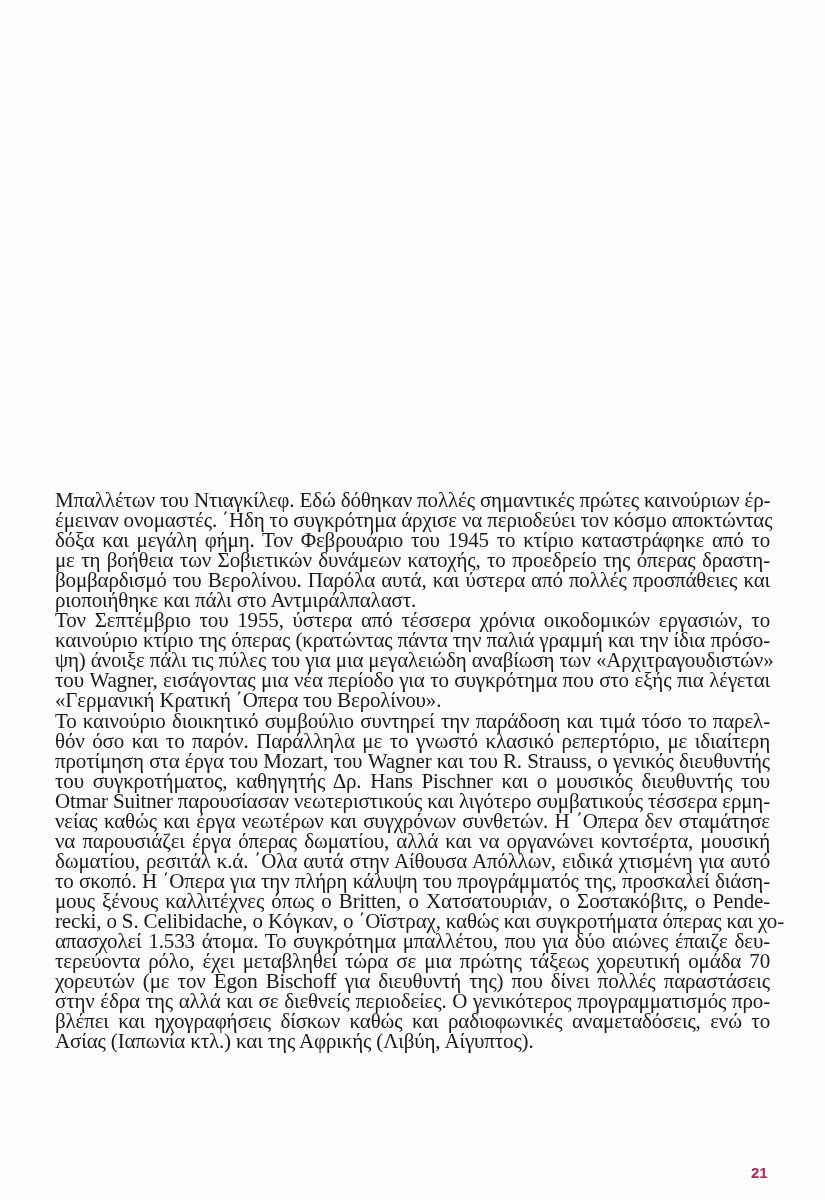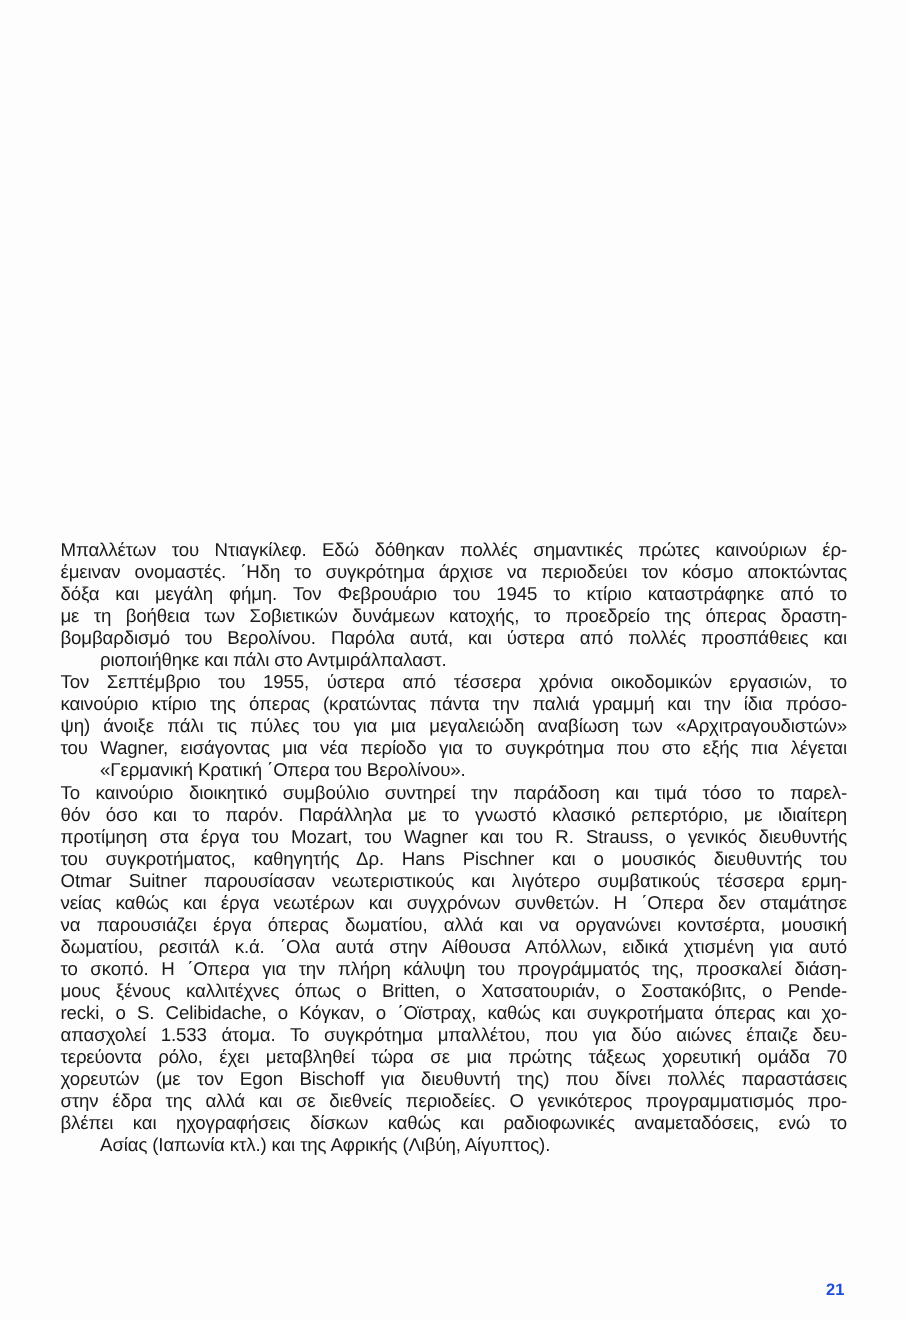--- a/index.html
+++ b/index.html
@@ -19,42 +19,42 @@
       position: absolute;
       left: 0; top: 0;
       width: 825px; height: 1200px;
       background: #fdfdfd;
     }
     .text-block {
       position: absolute;
       left: 55px;
       top: 490px;
       width: 715px;
-      font-size: 17px;
+      font-size: 21px;
       line-height: 20.05px;
       letter-spacing: -0.15px;
+      font-family: Liberation Serif, serif;
     }
     .line {
       display: block;
       white-space: nowrap;
       text-align: justify;
       text-align-last: justify;
       width: 715px;
     }
     .line.last {
       text-align-last: left;
-      margin-left: 36px;
     }
     .page-number {
       position: absolute;
       left: 751px;
       top: 1164px;
       font-size: 15px;
       font-weight: bold;
-      color: #1d4ed8;
+      color: #be185d;
     }
   </style>
 </head>
 <body>
 
 <div class="page">
   <div class="text-block">
     <div>
       <span class="line">Μπαλλέτων του Ντιαγκίλεφ. Εδώ δόθηκαν πολλές σημαντικές πρώτες καινούριων έρ-</span>
       <span class="line">έμειναν ονομαστές. ΄Ηδη το συγκρότημα άρχισε να περιοδεύει τον κόσμο αποκτώντας</span>

